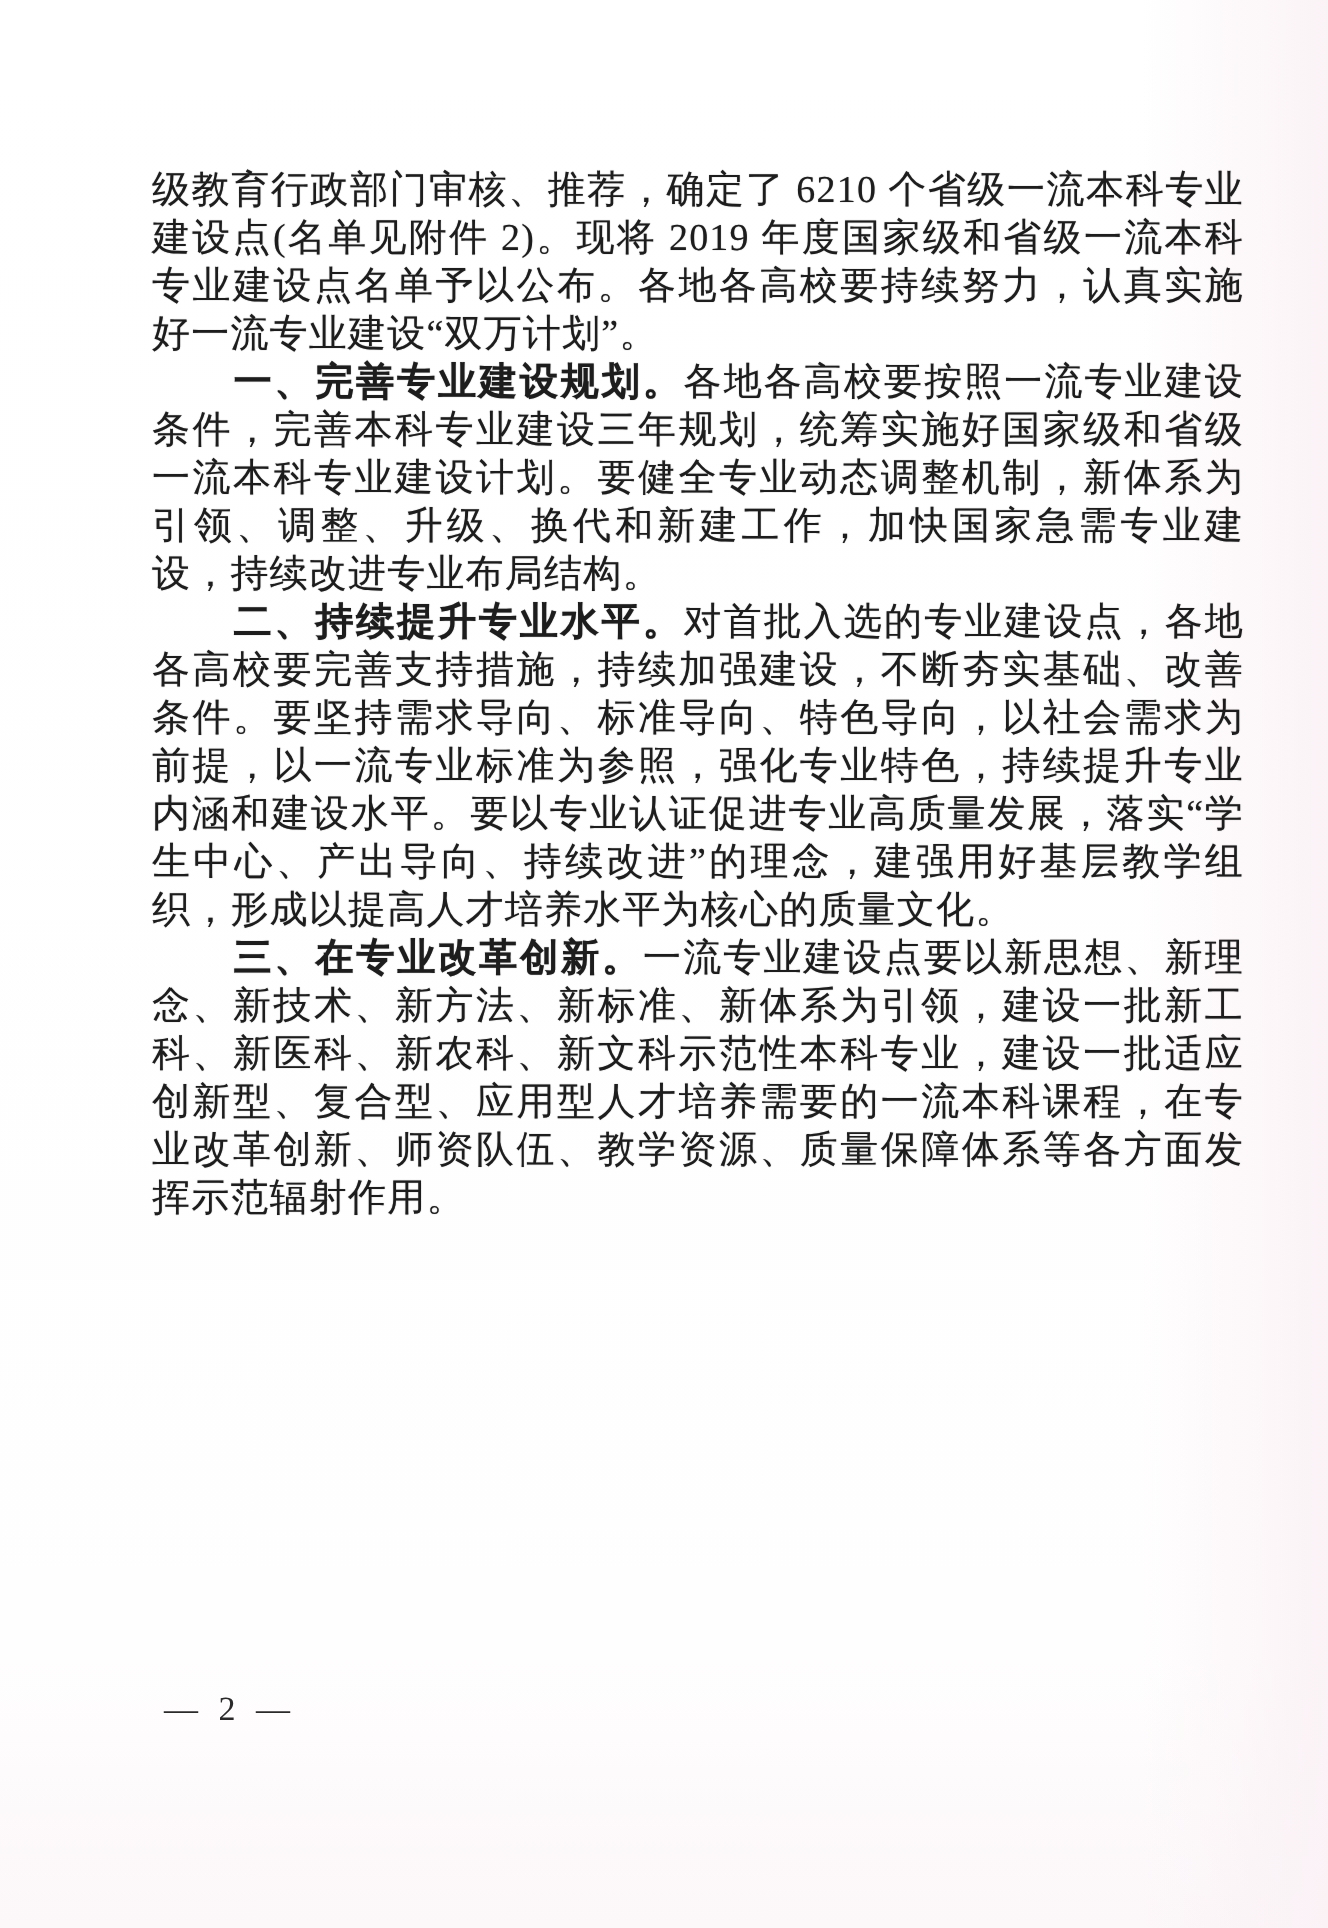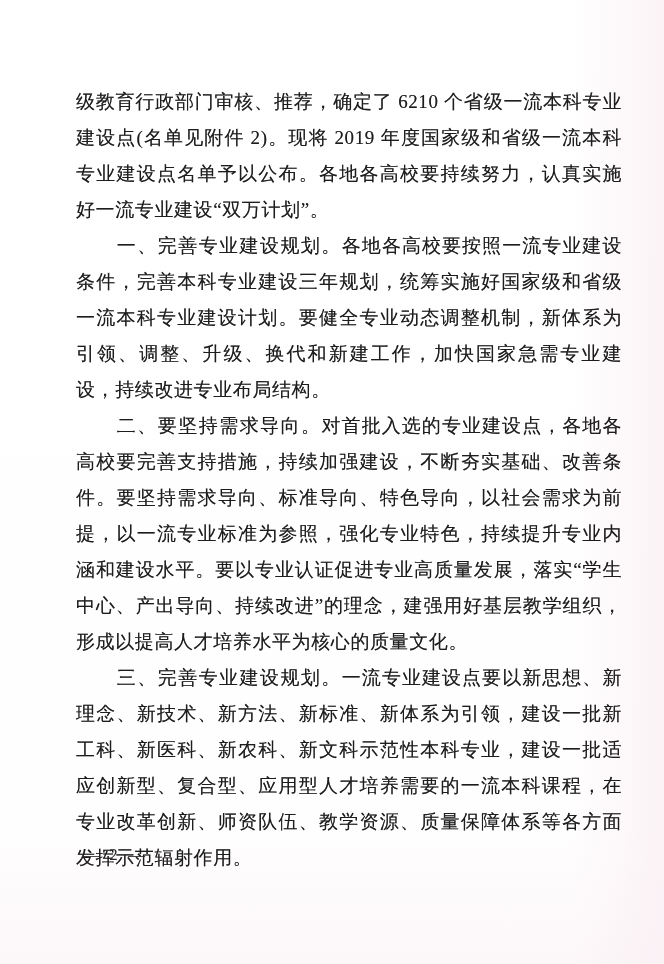--- a/index.html
+++ b/index.html
@@ -22,36 +22,36 @@
     background:
       linear-gradient(90deg, rgba(252,244,247,0) 86%, rgba(250,241,245,0.85) 100%),
       linear-gradient(180deg, #ffffff 0%, #fffefe 86%, #fcf7f9 100%);
   }
   .content {
     position: absolute;
     left: 76px;
     top: 84px;
     width: 546px;
     font-size: 19px;
-    line-height: 36px;
+    line-height: 24px;
     letter-spacing: 0.6px;
     text-align: justify;
     
     text-shadow: 0 0 0.5px rgba(30,30,30,0.55);
   }
   .para {
     margin: 0;
     padding: 0;
     text-indent: 0;
   }
   .para.indent {
     text-indent: 2.15em;
   }
   .para-heading {
-    font-weight: 400;
+    font-weight: 700;
     letter-spacing: 1px;
   }
   .footer {
     position: absolute;
     left: 82px;
     top: 845px;
     font-size: 17px;
     letter-spacing: 3px;
     color: #2a2a2a;
   }
@@ -60,21 +60,21 @@
 <body>
 
 <div class="page">
 
   <div class="content">
 
     <p class="para"><span class="para-heading"></span><span>级教育行政部门审核、推荐，确定了 6210 个省级一流本科专业建设点(名单见附件 2)。现将 2019 年度国家级和省级一流本科专业建设点名单予以公布。各地各高校要持续努力，认真实施好一流专业建设“双万计划”。</span></p>
 
     <p class="para indent"><span class="para-heading">一、完善专业建设规划。</span><span>各地各高校要按照一流专业建设条件，完善本科专业建设三年规划，统筹实施好国家级和省级一流本科专业建设计划。要健全专业动态调整机制，新体系为引领、调整、升级、换代和新建工作，加快国家急需专业建设，持续改进专业布局结构。</span></p>
 
-    <p class="para indent"><span class="para-heading">二、要坚持需求导向。</span><span>对首批入选的专业建设点，各地各高校要完善支持措施，持续加强建设，不断夯实基础、改善条件。要坚持需求导向、标准导向、特色导向，以社会需求为前提，以一流专业标准为参照，强化专业特色，持续提升专业内涵和建设水平。要以专业认证促进专业高质量发展，落实“学生中心、产出导向、持续改进”的理念，建强用好基层教学组织，形成以提高人才培养水平为核心的质量文化。</span></p>
+    <p class="para indent"><span class="para-heading">二、持续提升专业水平。</span><span>对首批入选的专业建设点，各地各高校要完善支持措施，持续加强建设，不断夯实基础、改善条件。要坚持需求导向、标准导向、特色导向，以社会需求为前提，以一流专业标准为参照，强化专业特色，持续提升专业内涵和建设水平。要以专业认证促进专业高质量发展，落实“学生中心、产出导向、持续改进”的理念，建强用好基层教学组织，形成以提高人才培养水平为核心的质量文化。</span></p>
 
-    <p class="para indent"><span class="para-heading">三、完善专业建设规划。</span><span>一流专业建设点要以新思想、新理念、新技术、新方法、新标准、新体系为引领，建设一批新工科、新医科、新农科、新文科示范性本科专业，建设一批适应创新型、复合型、应用型人才培养需要的一流本科课程，在专业改革创新、师资队伍、教学资源、质量保障体系等各方面发挥示范辐射作用。</span></p>
+    <p class="para indent"><span class="para-heading">三、在专业改革创新。</span><span>一流专业建设点要以新思想、新理念、新技术、新方法、新标准、新体系为引领，建设一批新工科、新医科、新农科、新文科示范性本科专业，建设一批适应创新型、复合型、应用型人才培养需要的一流本科课程，在专业改革创新、师资队伍、教学资源、质量保障体系等各方面发挥示范辐射作用。</span></p>
 
   </div>
 
   <div class="footer">— 2 —</div>
 
 </div>
 
 </body></html>

